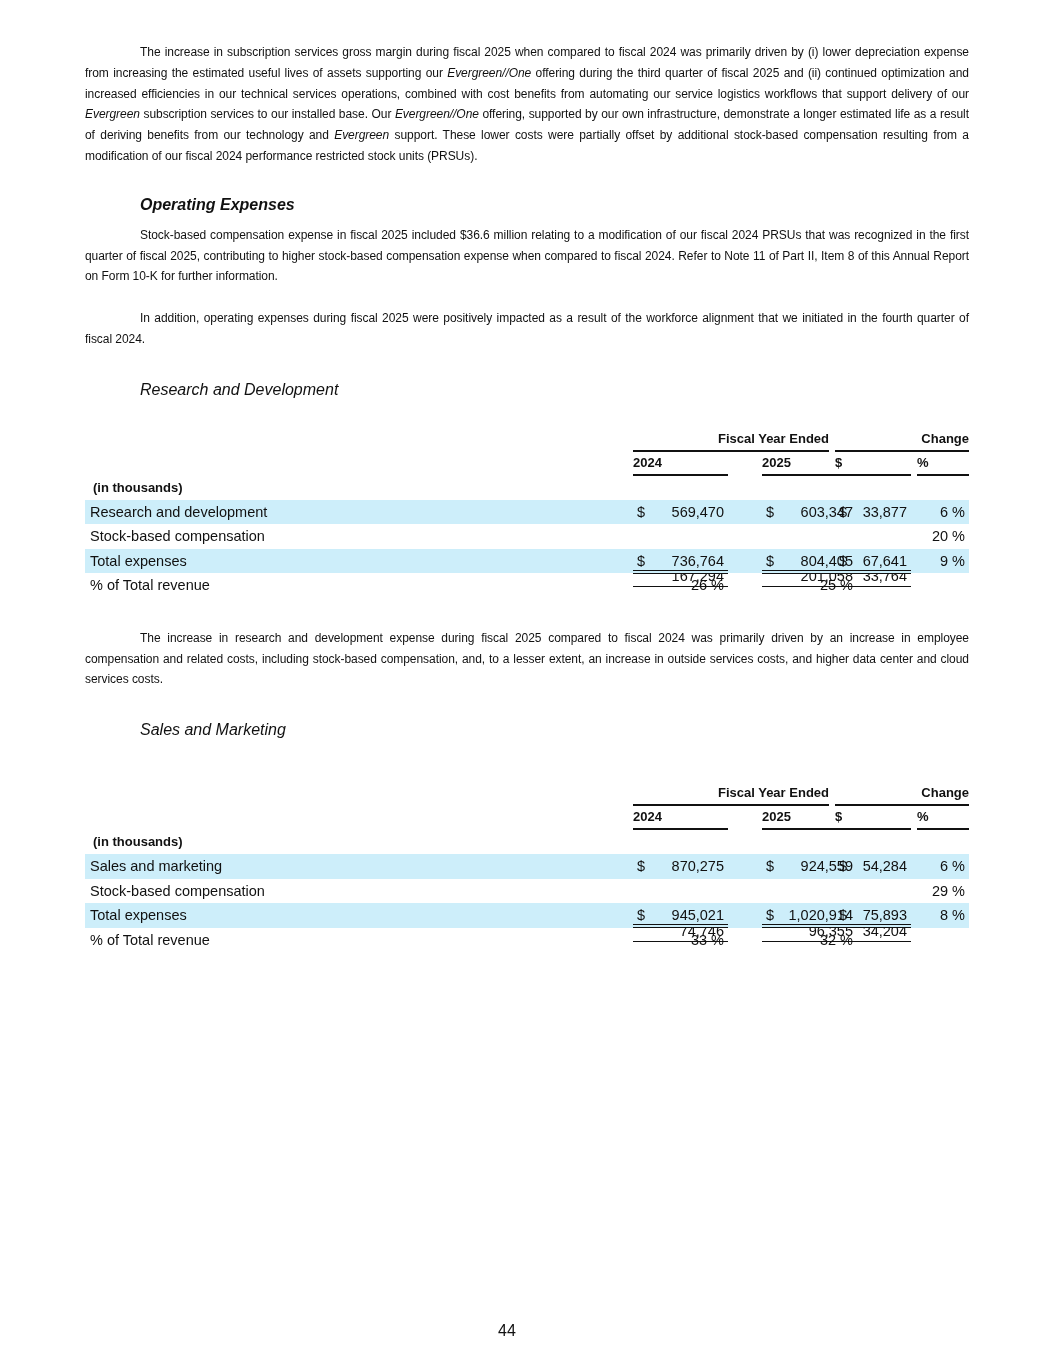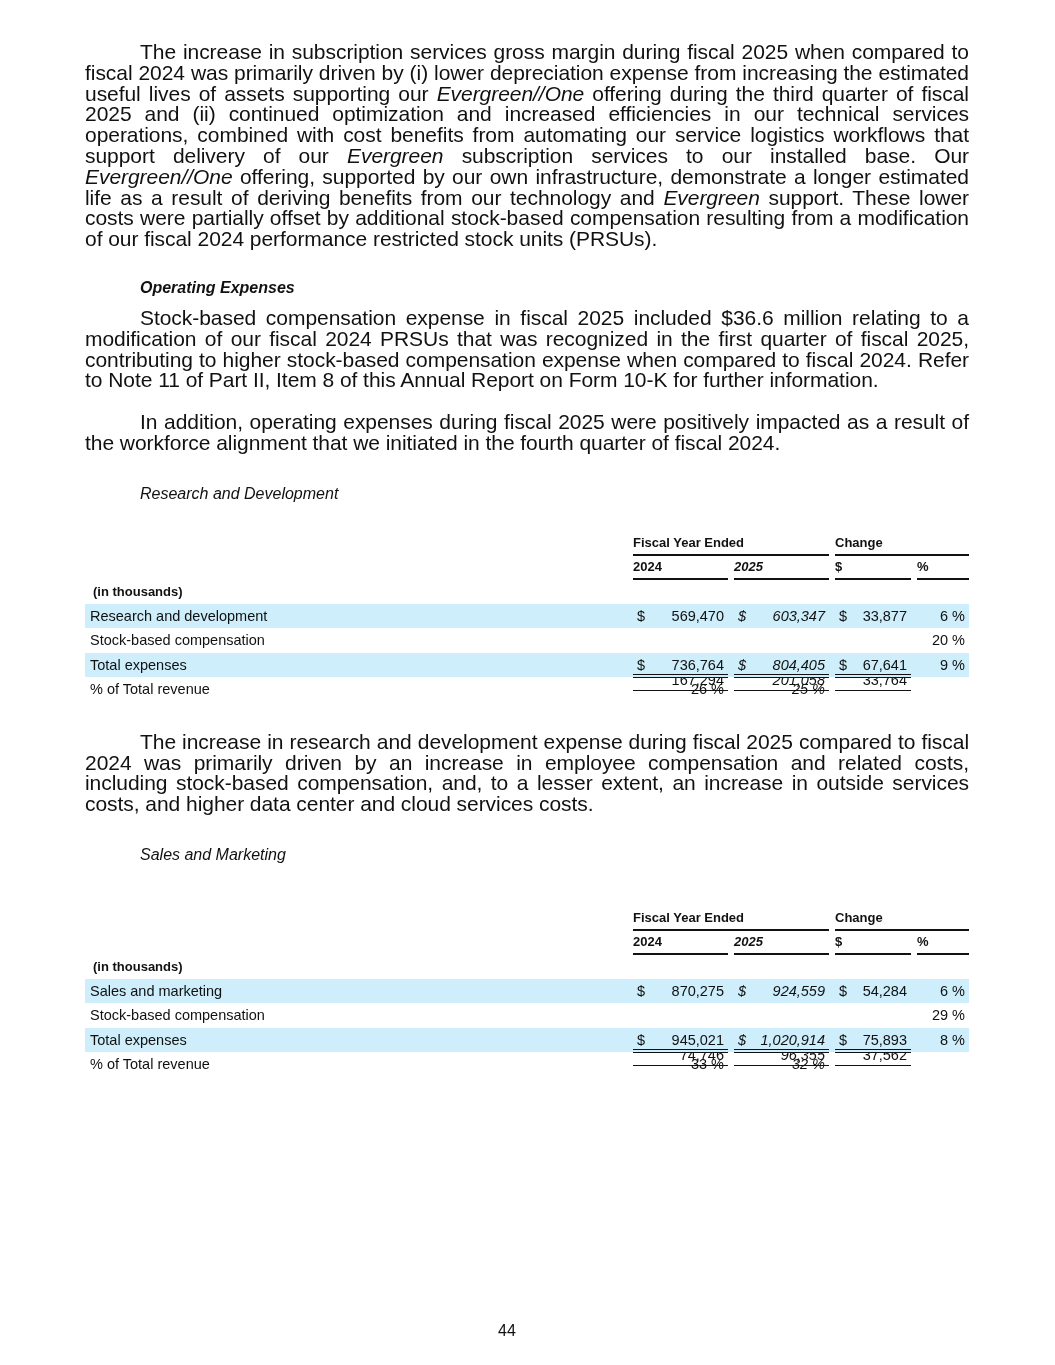--- a/index.html
+++ b/index.html
@@ -2,39 +2,39 @@
 <html><head>
   <meta charset="utf-8">
   <style>
     html, body { margin: 0; padding: 0; background: #ffffff; }
     body {
       width: 1055px; height: 1365px; position: relative; overflow: hidden;
       font-family: "Liberation Sans", sans-serif; color: #111;
     }
     .page { position: absolute; left: 85px; top: 42px; width: 884px; }
     p.body {
-      margin: 0; font-size: 21px; line-height: 20.8px; text-align: justify;
+      margin: 0; font-size: 12px; line-height: 20.8px; text-align: justify;
       text-indent: 55px; letter-spacing: -0.05px;
     }
     p.body em { font-style: italic; }
     .heading-bi {
       font-weight: bold; font-style: italic; font-size: 16px; margin: 0;
       padding-left: 55px; line-height: 20px;
     }
     .heading-i {
       font-style: italic; font-size: 16px; margin: 0; padding-left: 55px; line-height: 20px;
     }
 
     
     .fin {
       position: relative; width: 884px; font-size: 14.5px;
     }
     .fin .hdr-row { position: relative; height: 24px; }
     .fin .grp {
-      position: absolute; top: 0; height: 22px; text-align: left;
+      position: absolute; top: 0; height: 22px; text-align: right;
       font-weight: bold; font-size: 13px; line-height: 22px; border-bottom: 2px solid #111;
     }
     .fin .col-hdr {
       position: absolute; top: 0; height: 22px; text-align: left;
       font-weight: bold; font-size: 13px; line-height: 22px; border-bottom: 2px solid #111;
     }
     .fin .units {
       height: 24px; line-height: 24px; font-weight: bold; font-size: 13px; padding-left: 8px;
     }
     .fin .row { position: relative; height: 24.5px; line-height: 24.5px; }
@@ -43,21 +43,21 @@
     .fin .cell {
       position: absolute; top: 0; height: 22px; line-height: 24px;
     }
     .fin .cell .cur { position: absolute; left: 4px; }
     .fin .cell .num { position: absolute; right: 4px; }
     .fin .cell.u1 { border-bottom: 1.5px solid #111; margin-top: 40px; }
     .fin .cell.u2 { border-bottom: 4px double #111; height: 21px; }
 
     
     .c24 { left: 548px; width: 95px; }
-    .c25 { left: 649px; width: 95px; font-style: italic; }
+    .c25 { left: 677px; width: 95px; }
     .cch { left: 750px; width: 76px; }
     .cpc { left: 832px; width: 52px; }
 
     .pageno {
       position: absolute; left: 0; width: 1014px; top: 1322px; text-align: center;
       font-size: 16px;
     }
   </style>
 </head>
 <body>
@@ -193,21 +193,21 @@
         </div>
         <div class="row">
           <span class="lbl">Stock-based compensation</span>
           <div class="cell c24 u1">
             <span class="num">74,746</span>
           </div>
           <div class="cell c25 u1">
             <span class="num">96,355</span>
           </div>
           <div class="cell cch u1">
-            <span class="num">37,562</span>
+            <span class="num">34,204</span>
           </div>
           <div class="cell cpc">
             <span class="num">29 %</span>
           </div>
         </div>
         <div class="row shade" style="background: rgb(205, 238, 250);">
           <span class="lbl">Total expenses</span>
           <div class="cell c24 u2">
             <span class="cur">$</span>
             <span class="num">945,021</span>

